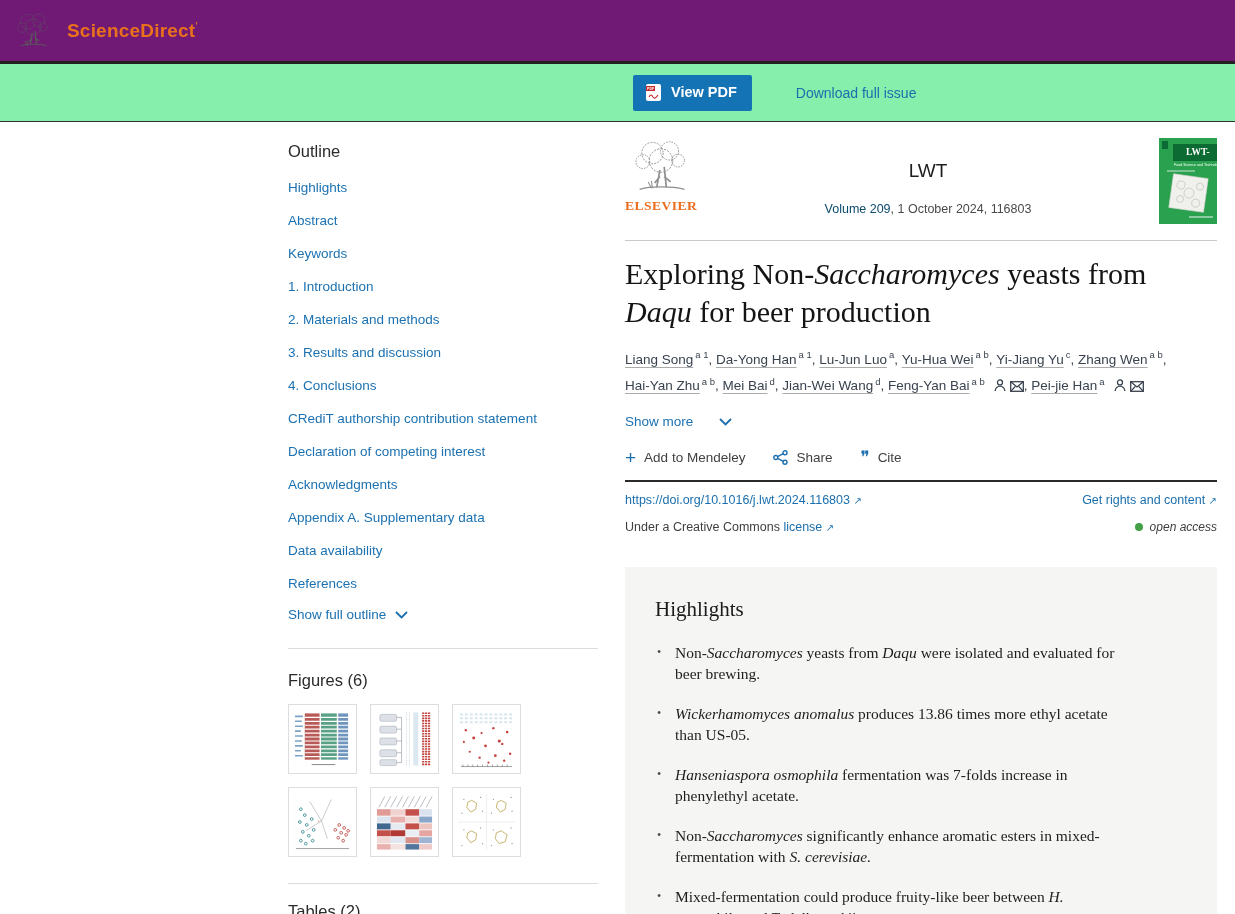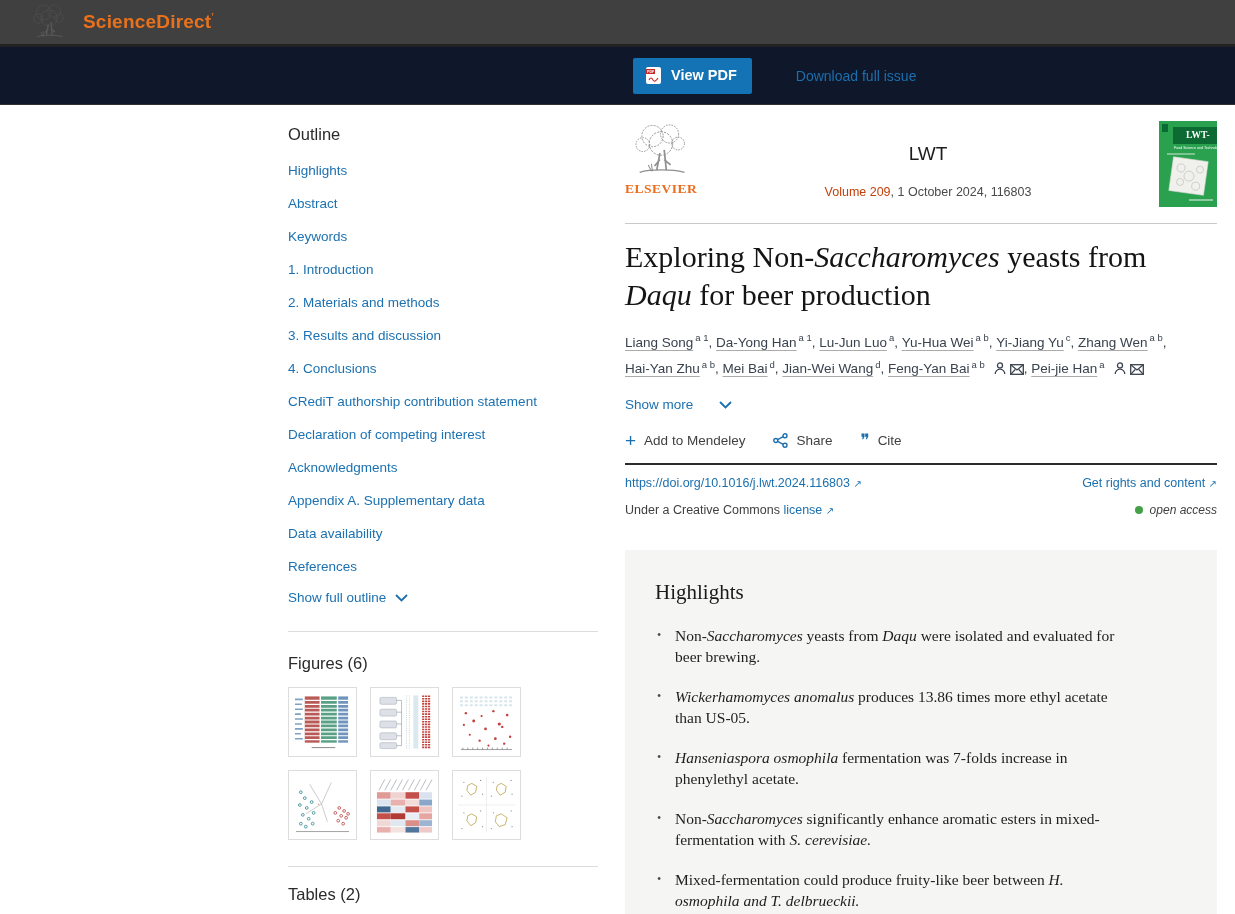--- a/index.html
+++ b/index.html
@@ -5,29 +5,29 @@
   * { box-sizing: border-box; margin: 0; padding: 0; }
   html,body { width:1235px; height:914px; }
   body {
     font-family:"Liberation Sans", sans-serif;
     background:#fff; color:#2b2b2b;
     position:relative; overflow:hidden;
   }
   a { text-decoration:none; cursor:pointer; }
 
   
-  .topbar { height:47px; display:flex; align-items:center; padding-left:28px;
-            border-bottom:3px solid #222; background:#404040; }
+  .topbar { height:64px; display:flex; align-items:center; padding-left:12px;
+            border-bottom:3px solid #222; background:#701a75; }
   .brand-logo { width:42px; height:40px; }
   .brand-name { margin-left:13px; font-size:19px; font-weight:600; color:#e9711c; letter-spacing:.2px; }
   .brand-mark { font-size:9px; vertical-align:top; color:#e9711c; }
 
   
   .toolbar { height:58px; display:flex; align-items:center; padding-left:633px;
-             border-bottom:1px solid #2f2f2f; background:#0f172a; }
+             border-bottom:1px solid #2f2f2f; background:#86efac; }
   .viewpdf-btn { display:flex; align-items:center; gap:9px; background:#1473b4; color:#fff;
                  border:none; font-family:inherit; font-size:14.5px; font-weight:bold;
                  padding:8px 15px 9px 12px; border-radius:2px; cursor:pointer; }
   .download-link { margin-left:44px; color:#1b6fae; font-size:14px; }
 
   
   .main { display:flex; padding-left:288px; }
   .sidebar { width:337px; padding-top:20px; }
   .article { width:592px; padding-top:16px; }
 
@@ -48,21 +48,21 @@
 
   
   .journal-head { display:flex; align-items:flex-start; }
   .elsevier-wrap { width:72px; text-align:center; cursor:pointer; }
   .elsevier-logo { width:64px; height:60px; display:block; margin:0 auto; }
   .elsevier-word { font-family:"Liberation Serif", serif; font-weight:bold; font-size:13.5px;
                    color:#eb6d1e; letter-spacing:.5px; }
   .jmid { flex:1; text-align:center; padding-top:22px; }
   .jname { font-size:19px; color:#1d1d1d; margin-bottom:20px; cursor:pointer; }
   .jissue { font-size:12.5px; color:#4a4a4a; }
-  .jissue a { color:#c2410c; }
+  .jissue a { color:#0c4a6e; }
   .cover { width:58px; height:86px; cursor:pointer; }
   .head-divider { border:none; border-top:1px solid #c9c9c9; margin:16px 0 0; }
 
   
   .art-title { font-family:"Liberation Serif", serif; font-weight:normal; font-size:30px;
                line-height:38px; color:#141414; margin:14px 0 13px; }
   .authors { font-size:13.5px; color:#39424e; line-height:22px; max-width:560px; }
   .author { white-space:nowrap; cursor:pointer; }
   .author:not(:last-of-type)::after { content:", "; }
   .author-name { text-decoration:underline; text-decoration-color:#ababab; text-underline-offset:3px;margin-top:8px; }

